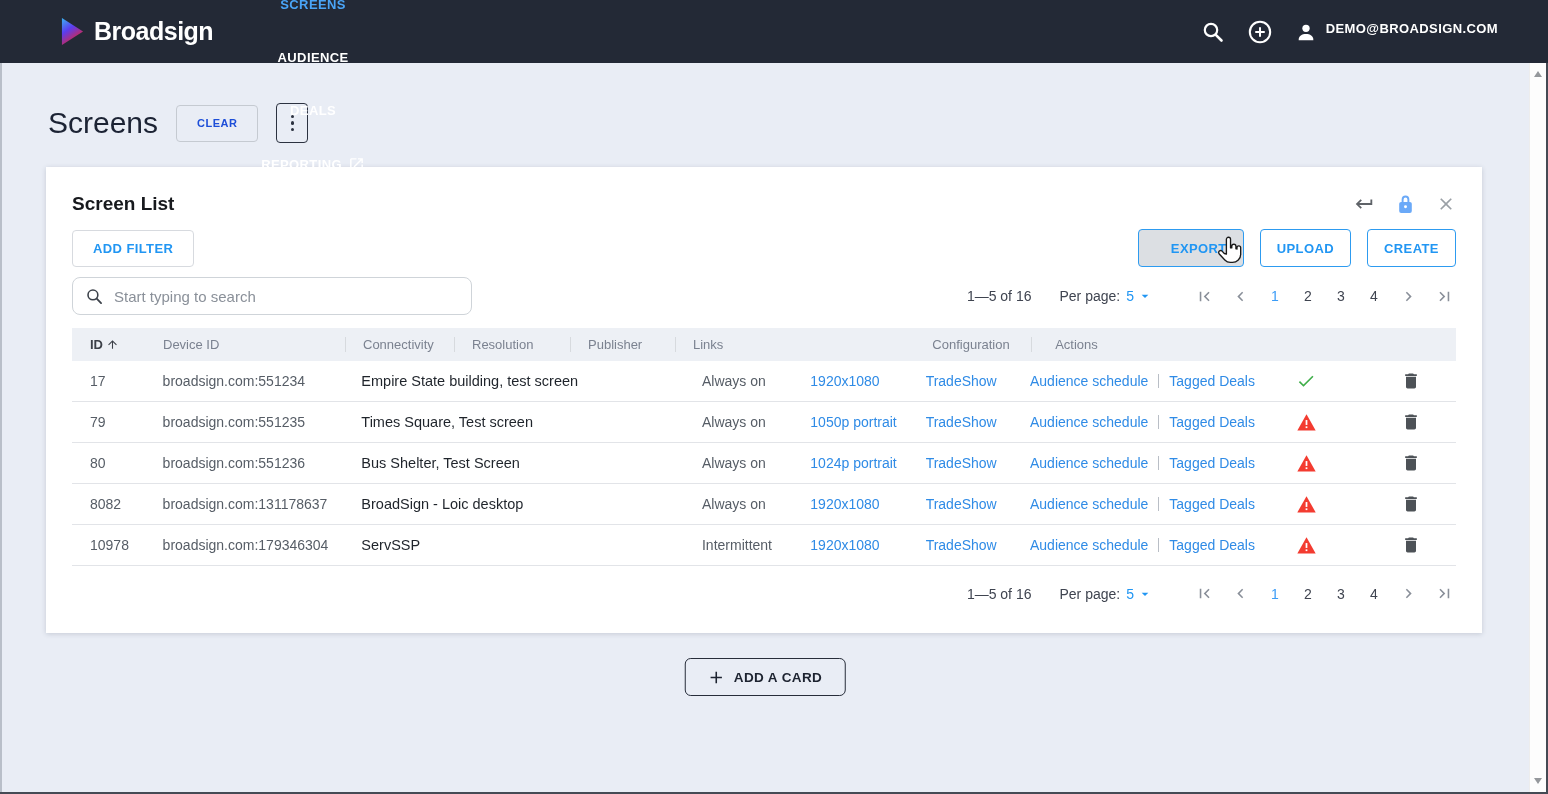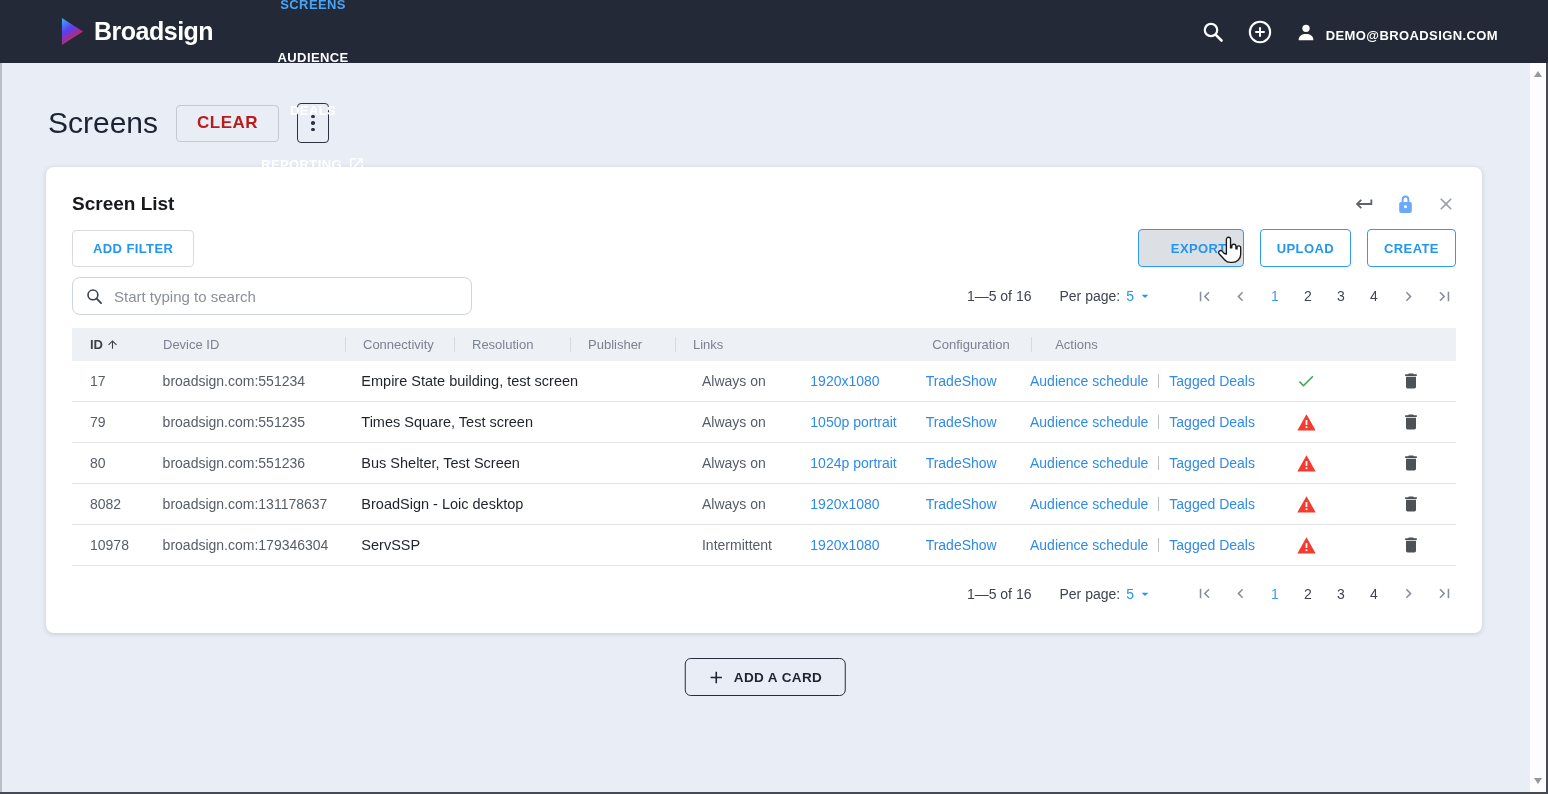--- a/index.html
+++ b/index.html
@@ -10,35 +10,35 @@
   .topnav { position:absolute; top:0; left:0; width:1548px; height:63px; background:#232936;
             display:flex; align-items:center; z-index:10; }
   .brand { display:flex; align-items:center; gap:9px; margin-left:60px; cursor:pointer; }
   .brand-name { color:#fff; font-size:25px; font-weight:700; letter-spacing:-0.5px; }
   .menu { display:flex; align-items:center; gap:38px; margin-left:48px;flex-direction:column; }
   .menu-item { color:#ffffff; font-size:13px; font-weight:700; letter-spacing:.4px; cursor:pointer;
                display:flex; align-items:center; gap:6px; }
   .menu-item.active { color:#4aa5f7; }
   .nav-right { margin-left:auto; margin-right:50px; display:flex; align-items:center; gap:22px; }
   .nav-icon { display:flex; align-items:center; cursor:pointer; color:#fff; }
-  .user-chip { display:flex; align-items:flex-end; gap:9px; cursor:pointer; }
+  .user-chip { display:flex; align-items:flex-start; gap:9px; cursor:pointer; }
   .user-email { color:#fff; font-size:13px; font-weight:700; letter-spacing:.4px; }
 
   
   .page-head { position:absolute; top:103px; left:48px; display:flex; align-items:center; gap:18px; }
   .page-title { font-size:30px; font-weight:500; color:#1c2334; }
   .btn-clear { height:37px; padding:0 20px; background:transparent; border:1px solid #c5cad1;
-               border-radius:4px; color:#b91c1c; font-size:17px; font-weight:700; letter-spacing:.5px; cursor:pointer; }
+               border-radius:4px; color:#1d4ed8; font-size:11px; font-weight:700; letter-spacing:.5px; cursor:pointer; }
   .btn-kebab { height:40px; width:32px; background:transparent; border:1px solid #2c3240; border-radius:4px;
                display:flex; flex-direction:column; align-items:center; justify-content:center; gap:3px; cursor:pointer; }
   .btn-kebab i { width:3.5px; height:3.5px; border-radius:50%; background:#2c3240; }
 
   
   .card { position:absolute; left:46px; top:167px; width:1436px; height:466px; background:#fff;
-          border-radius:8px; box-shadow:0 1px 5px rgba(40,50,70,.18); padding:24px 26px 0; }
+          border-radius:0; box-shadow:0 1px 5px rgba(40,50,70,.18); padding:24px 26px 0; }
   .card-head { height:26px; display:flex; align-items:center; margin-bottom:12px; }
   .card-title { font-size:19px; font-weight:700; color:#17191d; }
   .card-tools { margin-left:auto; display:flex; align-items:center; gap:20px; }
   .tool-btn { background:none; border:none; cursor:pointer; display:flex; align-items:center; }
 
   .actions-row { height:38px; display:flex; align-items:center; margin-bottom:10px; }
   .btn-outline-grey { height:37px; padding:0 20px; background:#fff; border:1px solid #d7dadf; border-radius:4px;
                       color:#2196f3; font-size:13px; font-weight:700; letter-spacing:.4px; cursor:pointer; }
   .right-btns { margin-left:auto; display:flex; align-items:center; gap:16px; }
   .btn-blue { height:38px; min-width:89px; padding:0 16px; background:#fff; border:1px solid #2d9bf0;

